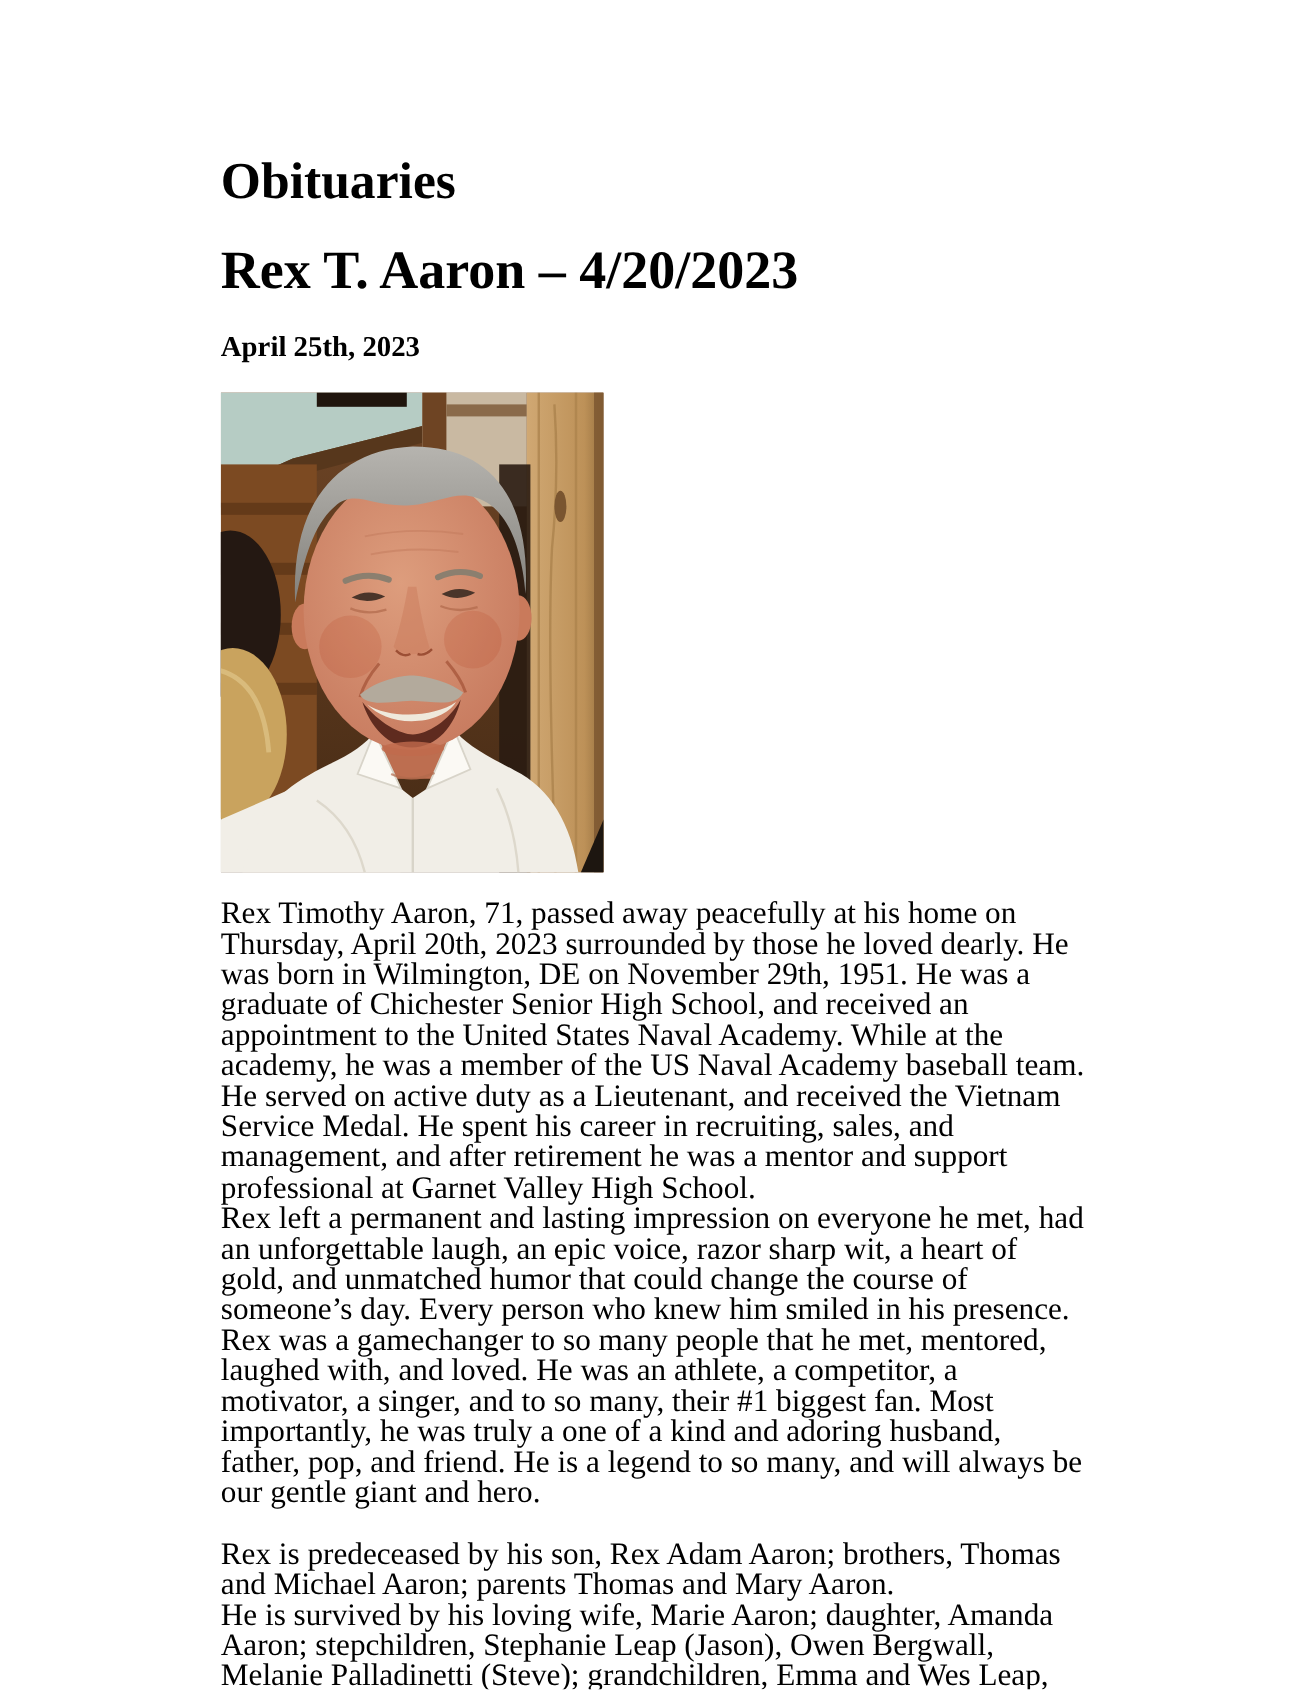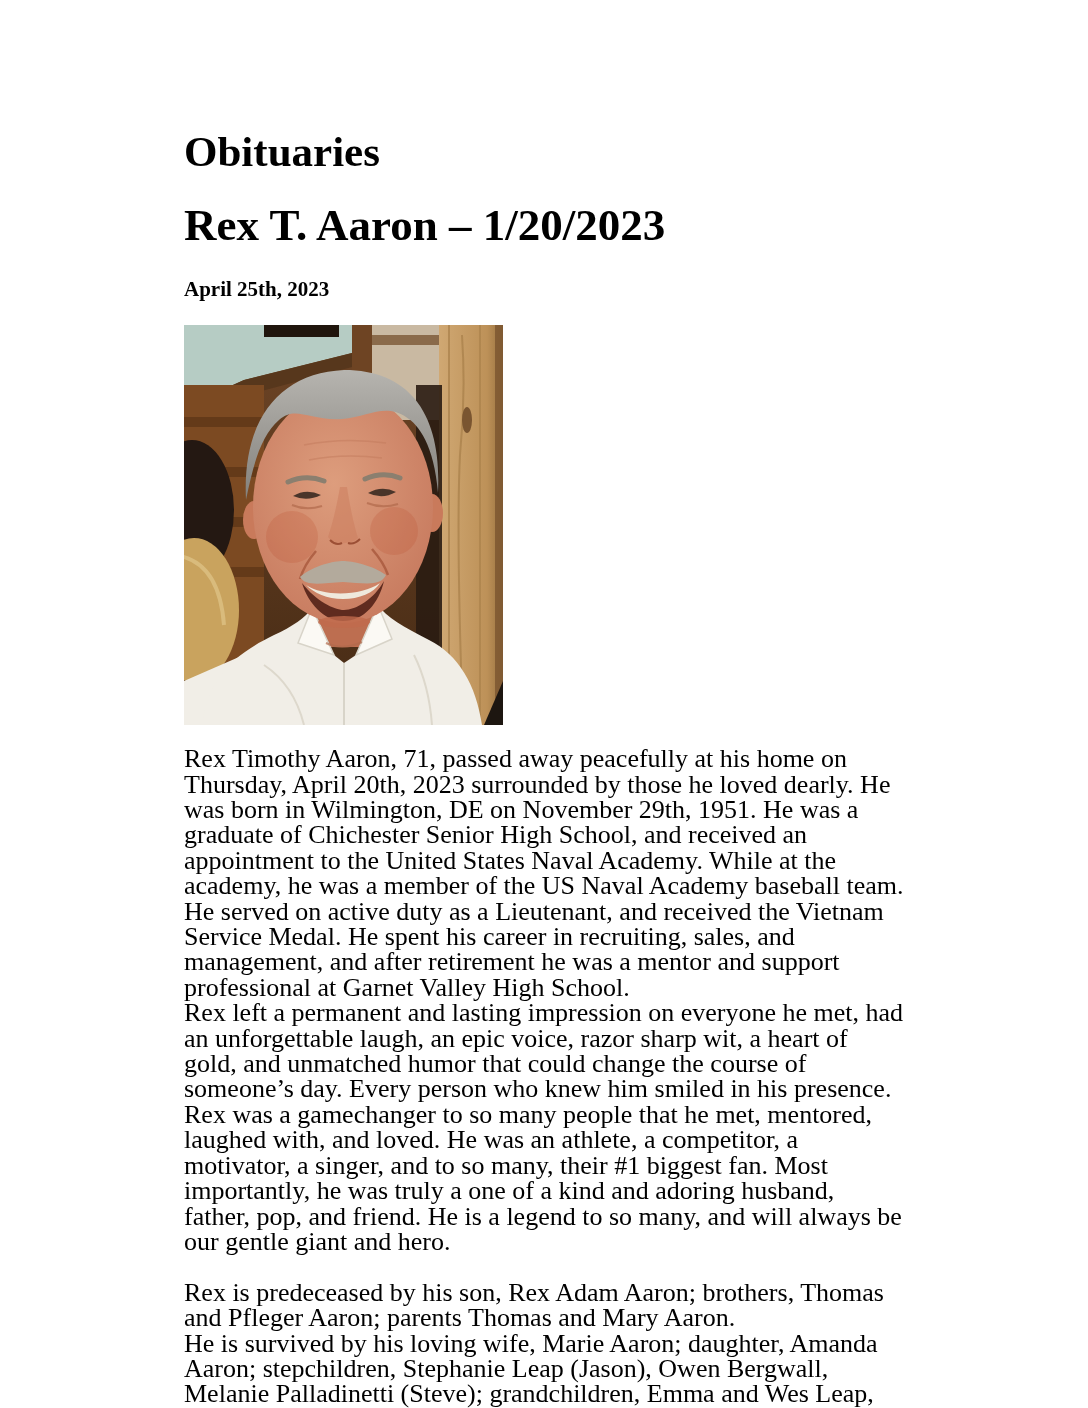--- a/index.html
+++ b/index.html
@@ -22,21 +22,21 @@
     font-weight: bold;
     letter-spacing: 0;
   }
   h2.obit-title {
     font-size: 45px;
     line-height: 1.15;
     margin: 24px 0 0 0;
     font-weight: bold;
   }
   .pub-date {
-    font-size: 21px;
+    font-size: 24px;
     font-weight: bold;
     margin-top: 25px;
   }
   figure.photo {
     margin: 23px 0 0 0;
     padding: 0;
     width: 319px;
     height: 400px;
     line-height: 0;
   }
@@ -50,21 +50,21 @@
   .body-text p { margin: 0; }
   .body-text p.gap-before { margin-top: 25.4px; }
 </style>
 </head>
 <body>
 
 <div class="page">
 
   <h1 class="section-title">Obituaries</h1>
 
-  <h2 class="obit-title">Rex T. Aaron – 1/20/2023</h2>
+  <h2 class="obit-title">Rex T. Aaron – 4/20/2023</h2>
 
   <div class="pub-date">April 25th, 2023</div>
 
   <figure class="photo">
     <svg viewBox="0 0 319 400" xmlns="http://www.w3.org/2000/svg">
       <defs>
         <linearGradient id="woodbg" x1="0" y1="0" x2="0" y2="1">
           <stop offset="0" stop-color="#6e4526"></stop>
           <stop offset="1" stop-color="#452a14"></stop>
         </linearGradient>
@@ -157,17 +157,17 @@
           <path d="M142,318 Q159,326 178,317" stroke="#b06a4c" stroke-width="2" fill="none" opacity="0.7"></path>
         </g>
         <path d="M62,175 C58,95 95,48 160,45 C228,45 258,92 254,168 C250,120 235,100 222,92 C200,78 185,92 158,94 C125,96 112,80 95,95 C78,110 70,135 62,175 Z" fill="url(#hairg)"></path>
       </g>
     </svg>
   </figure>
 
   <div class="body-text">
     <p>Rex Timothy Aaron, 71, passed away peacefully at his home on Thursday, April 20th, 2023 surrounded by those he loved dearly. He was born in Wilmington, DE on November 29th, 1951. He was a graduate of Chichester Senior High School, and received an appointment to the United States Naval Academy. While at the academy, he was a member of the US Naval Academy baseball team. He served on active duty as a Lieutenant, and received the Vietnam Service Medal. He spent his career in recruiting, sales, and management, and after retirement he was a mentor and support professional at Garnet Valley High School.</p>
     <p>Rex left a permanent and lasting impression on everyone he met, had an unforgettable laugh, an epic voice, razor sharp wit, a heart of gold, and unmatched humor that could change the course of someone’s day. Every person who knew him smiled in his presence. Rex was a gamechanger to so many people that he met, mentored, laughed with, and loved. He was an athlete, a competitor, a motivator, a singer, and to so many, their #1 biggest fan. Most importantly, he was truly a one of a kind and adoring husband, father, pop, and friend. He is a legend to so many, and will always be our gentle giant and hero.</p>
-    <p class="gap-before">Rex is predeceased by his son, Rex Adam Aaron; brothers, Thomas and Pfleger Aaron; parents Thomas and Mary Aaron.</p>
+    <p class="gap-before">Rex is predeceased by his son, Rex Adam Aaron; brothers, Thomas and Michael Aaron; parents Thomas and Mary Aaron.</p>
     <p>He is survived by his loving wife, Marie Aaron; daughter, Amanda Aaron; stepchildren, Stephanie Leap (Jason), Owen Bergwall, Melanie Palladinetti (Steve); grandchildren, Emma and Wes Leap, Auden and Brynn Orfei, Louie Palladinetti; sister, Mary Garthwaite; nephew, Tommy Pfleger (Meagan); great niece and nephew, Julia Pfleger and Caleb Talley, and countless friends</p>
   </div>
 
 </div>
 
 </body></html>

